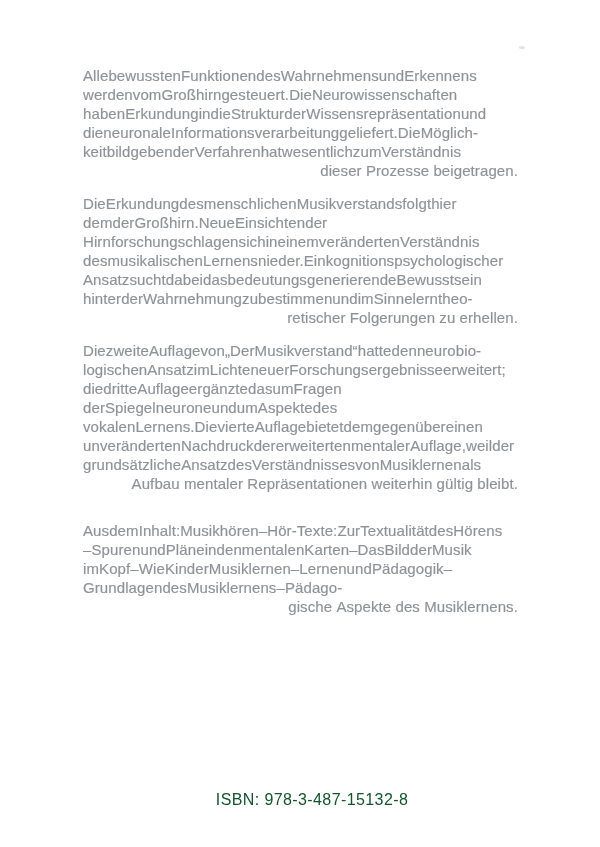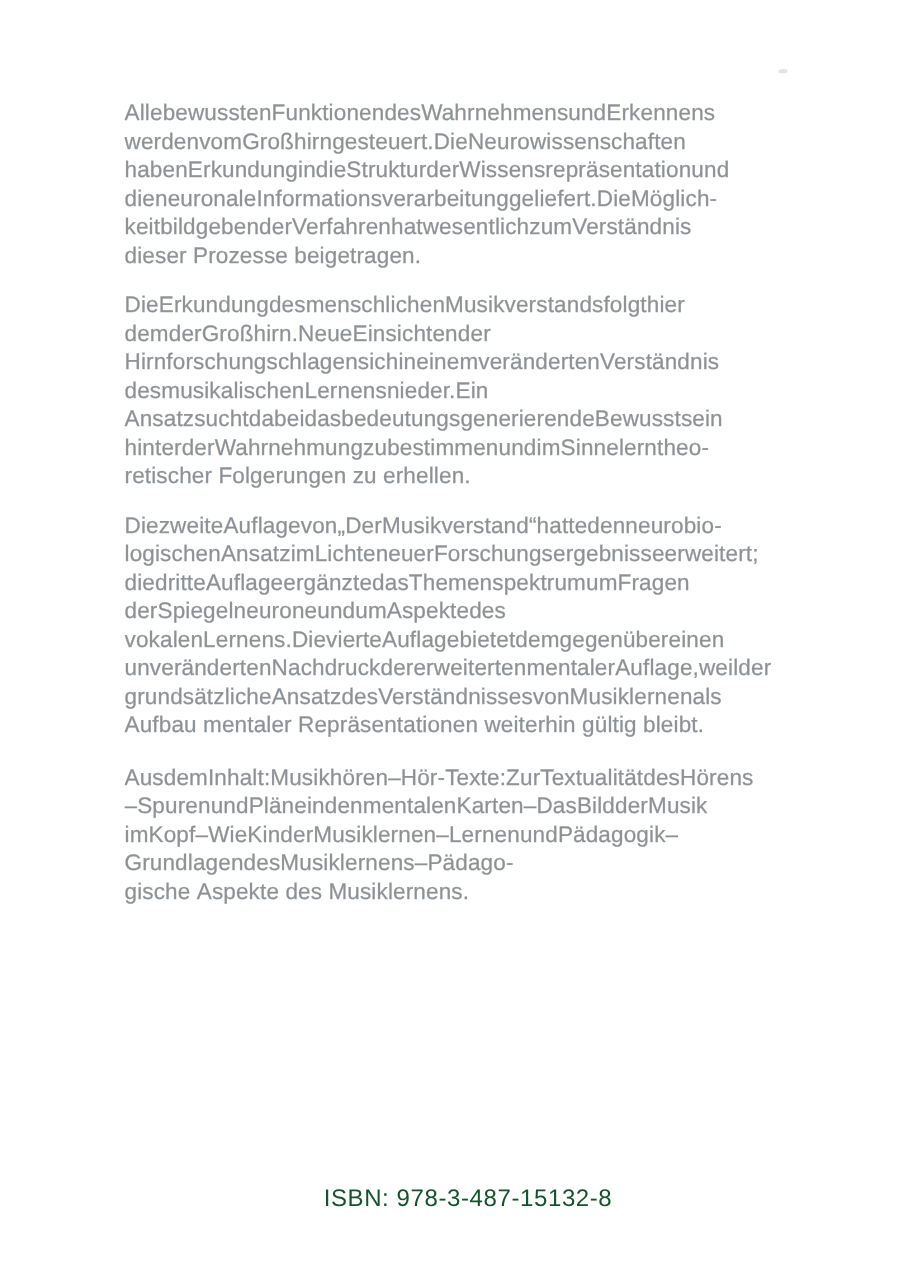--- a/index.html
+++ b/index.html
@@ -27,30 +27,30 @@
     color: #8d9195;
     -webkit-text-stroke: 0.2px #9a9ea2;
   }
   .paragraph {
     font-size: 15px;
     line-height: 19px;
     margin: 0 0 14px 0;
     overflow: hidden;
   }
   .paragraph.contents {
-    margin-top: 16px;
+    margin-top: 28px;
   }
   
   .line {
     display: flex;
     line-height: 19px;
     letter-spacing: 0.1px;
   }
   .line.last {
-    justify-content: flex-start;
+    justify-content: flex-end;
     gap: 4.2px;
   }
   .line span {
     white-space: pre;
   }
   .isbn {
     position: absolute;
     left: 12px;
     top: 791px;
     width: 600px;
@@ -154,20 +154,21 @@
           <span>einem</span>
           <span>veränderten</span>
           <span>Verständnis</span>
         </div>
         <div class="line">
           <span>des</span>
           <span>musikalischen</span>
           <span>Lernens</span>
           <span>nieder.</span>
           <span>Ein</span>
+          <span>kognitionspsychologischer</span>
         </div>
         <div class="line">
           <span>Ansatz</span>
           <span>sucht</span>
           <span>dabei</span>
           <span>das</span>
           <span>bedeutungsgenerierende</span>
           <span>Bewusstsein</span>
         </div>
         <div class="line">
@@ -208,21 +209,20 @@
           <span>neuer</span>
           <span>Forschungsergebnisse</span>
           <span>erweitert;</span>
         </div>
         <div class="line">
           <span>die</span>
           <span>dritte</span>
           <span>Auflage</span>
           <span>ergänzte</span>
           <span>das</span>
-          <span>Themenspektrum</span>
           <span>um</span>
           <span>Fragen</span>
         </div>
         <div class="line">
           <span>der</span>
           <span>Spiegelneurone</span>
           <span>und</span>
           <span>um</span>
           <span>Aspekte</span>
           <span>des</span>

